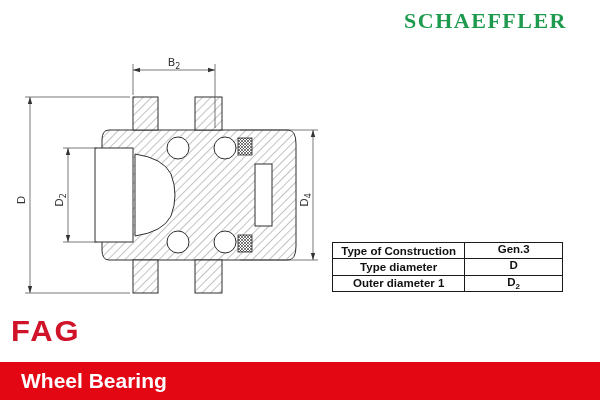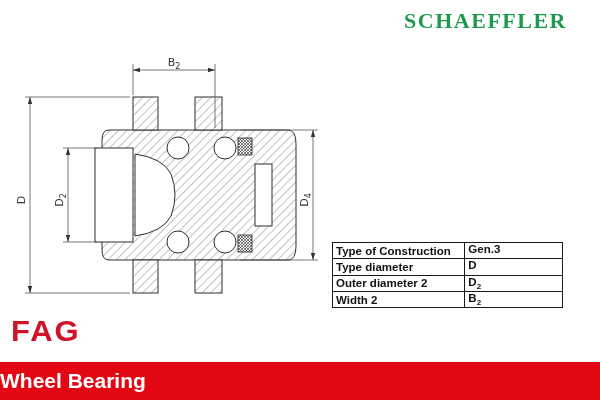--- a/index.html
+++ b/index.html
@@ -18,30 +18,30 @@
     position:absolute;left:11px;top:314px;
     font-size:31px;font-weight:bold;letter-spacing:2px;color:#D01328;
     transform:scaleY(0.95);
   }
   
   .footer-bar{
     position:absolute;left:0;bottom:0;width:600px;height:38px;
     background:#E30613;display:flex;align-items:center;
   }
   .footer-bar .title{
-    color:#ffffff;font-size:21px;font-weight:bold;
+    color:#ffffff;font-size:21px;font-weight:bold;margin-left:21px;
   }
   
   .spec-table{
     position:absolute;left:332px;top:242px;width:231px;
     border-collapse:collapse;table-layout:fixed;
     font-size:11.5px;font-weight:bold;color:#111;
   }
   .spec-table td{
-    border:1.5px solid #1a1a1a;
+    border:1.5px solid #1a1a1a;text-align:center;
     height:14px;padding:0 3px;overflow:hidden;white-space:nowrap;
   }
   .spec-table td.lbl{width:58%;}
   .spec-table td.val{width:42%;}
   .spec-table sub{font-size:8px;}
   
   .drawing{position:absolute;left:5px;top:48px;}
   .dimtext{font-family:"DejaVu Sans",sans-serif;font-size:11px;fill:#333;}
   .dimsub{font-size:8px;}
 </style>
@@ -118,26 +118,22 @@
     <tbody>
         <tr>
       <td class="lbl">Type of Construction</td>
       <td class="val"><span>Gen.3</span><sub></sub></td>
     </tr>
     <tr>
       <td class="lbl">Type diameter</td>
       <td class="val"><span>D</span><sub></sub></td>
     </tr>
     <tr>
-      <td class="lbl">Outer diameter 2</td>
+      <td class="lbl">Outer diameter 1</td>
       <td class="val"><span>D</span><sub>2</sub></td>
-    </tr>
-    <tr>
-      <td class="lbl">Width 2</td>
-      <td class="val"><span>B</span><sub>2</sub></td>
     </tr>
   </tbody>
     </table>
 
   <div class="fag">FAG</div>
 
   <div class="footer-bar">
     <div class="title">Wheel Bearing</div>
   </div>
 

